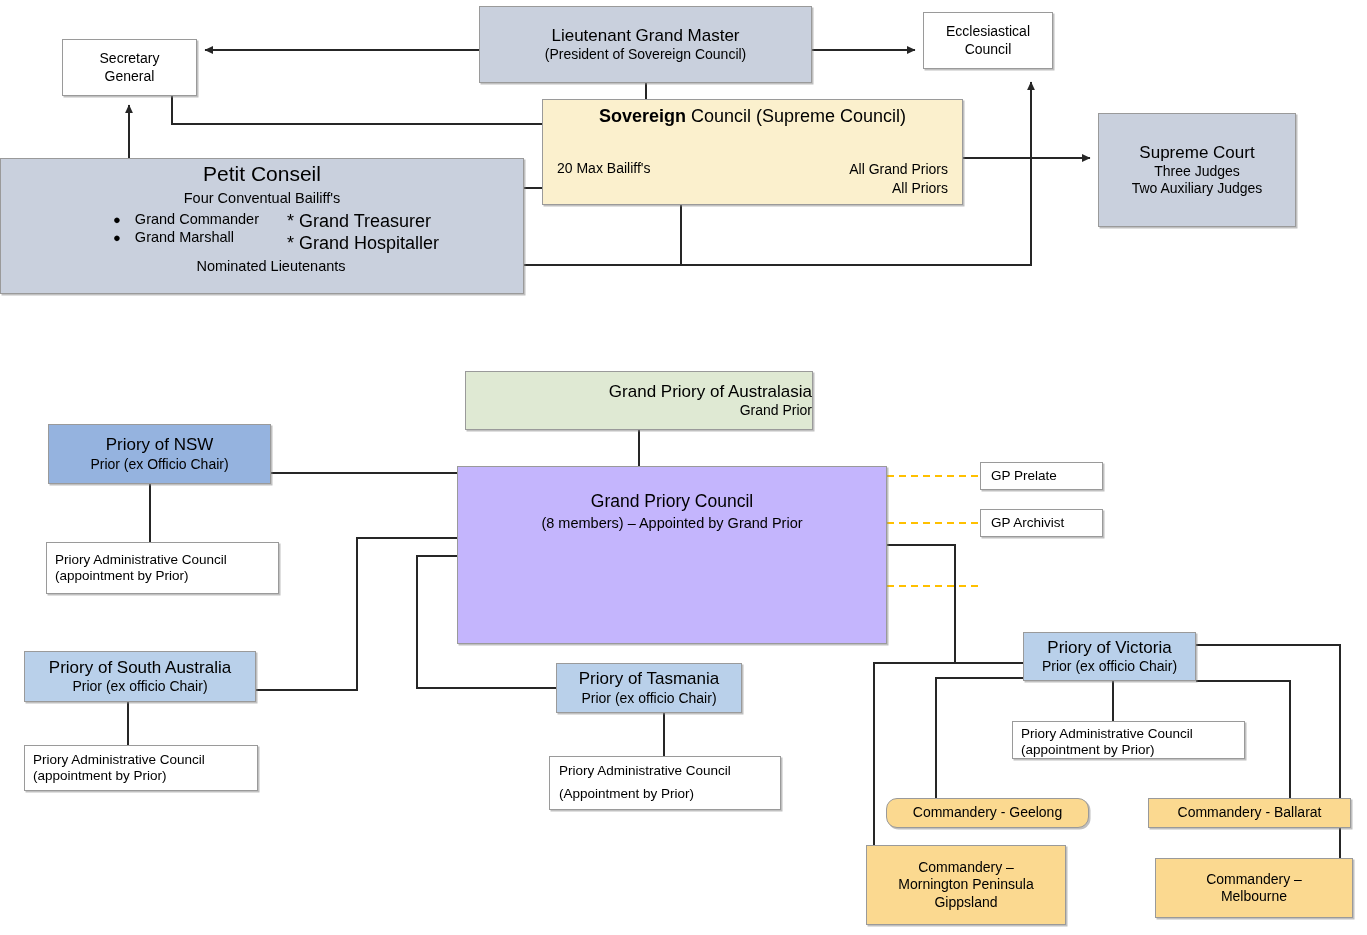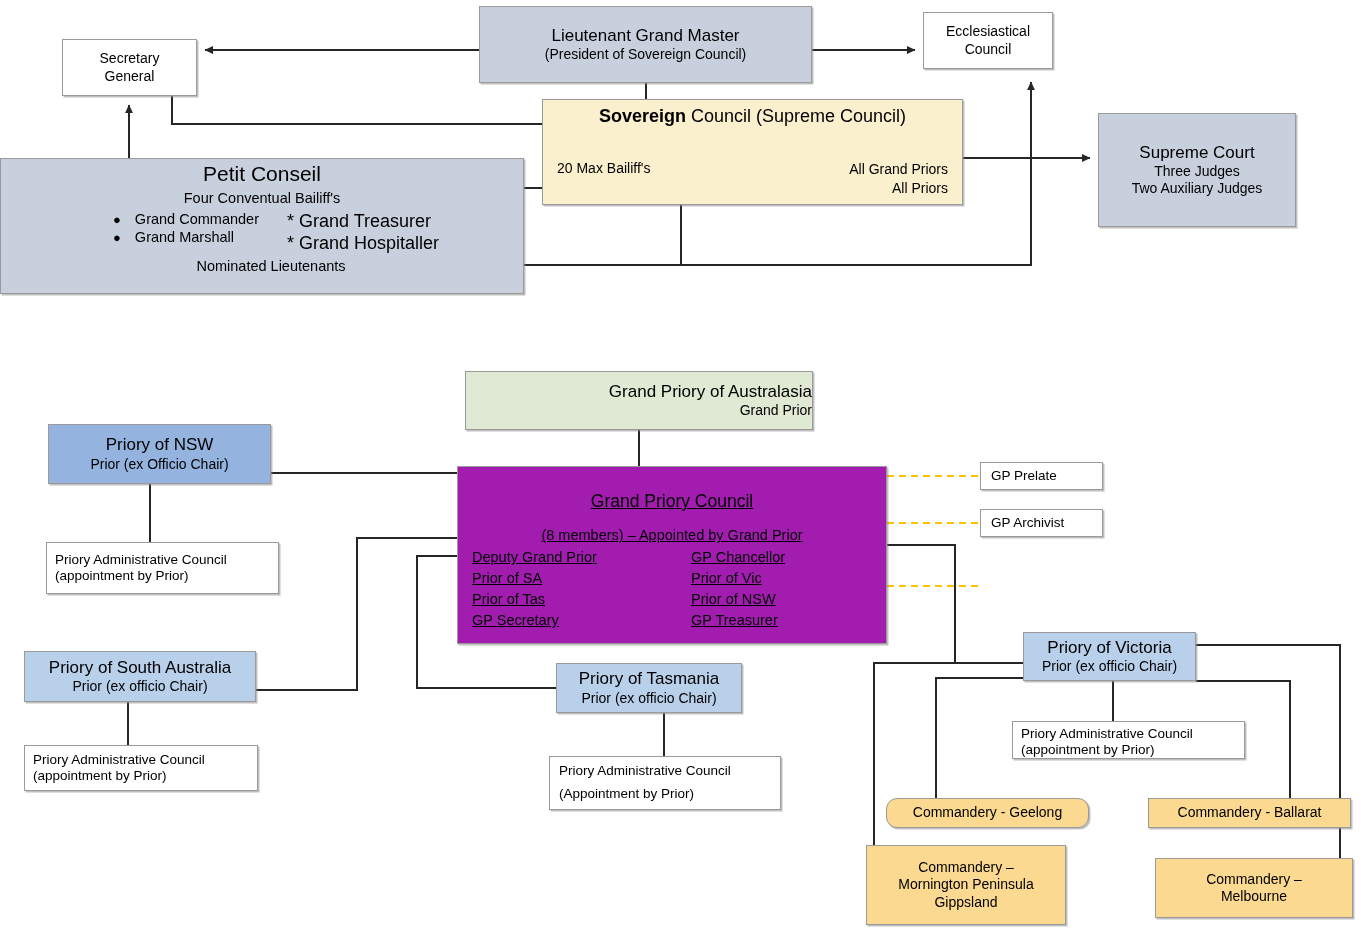--- a/index.html
+++ b/index.html
@@ -19,21 +19,21 @@
   }
   .box .t1{font-size:17px;}
   .box .t2{font-size:14px;}
   .box .t3{font-size:13.5px;}
   .fill-grey{background:#C9D0DD;}
   .fill-white{background:#FFFFFF;}
   .fill-cream{background:#FBF0CD;}
   .fill-green{background:#DFE9D3;}
   .fill-blue-dark{background:#95B3DF;}
   .fill-blue-light{background:#B9D0EA;}
-  .fill-blue-pale{background:#a21caf;text-decoration:underline;}
+  .fill-blue-pale{background:#c4b5fd;}
   .fill-gold{background:#FBD990;}
   .left-pad{align-items:flex-start;text-align:left;}
   .shadow{box-shadow:1.5px 1.5px 0 rgba(140,140,140,.55);}
 
   
   .pc-wrap{width:100%;display:block;padding:0;}
   .pc-title{font-size:21px;margin-top:2px;}
   .pc-sub{font-size:14.5px;text-align:center;margin-top:3px;}
   .pc-cols{display:flex;justify-content:center;margin-top:4px;}
   .pc-col-l{width:260px;}
@@ -45,21 +45,21 @@
 
   
   .sc-title{font-size:18px;text-align:center;width:100%;margin-top:6px;}
   .sc-title b{font-weight:bold;}
   .sc-row{display:flex;width:100%;justify-content:space-between;margin-top:32px;
           padding:0 14px;box-sizing:border-box;font-size:14px;}
   .sc-right{text-align:right;line-height:1.35;}
 
   
   .gpc-title{font-size:17.5px;text-align:center;width:100%;margin-top:4px;}
-  .gpc-sub{font-size:14.5px;text-align:center;width:100%;margin-top:15px;}
+  .gpc-sub{font-size:14.5px;text-align:center;width:100%;margin-top:3px;}
   .gpc-grid{display:flex;width:100%;margin-top:2px;padding-left:14px;box-sizing:border-box;}
   .gpc-col{width:50%;text-align:left;font-size:14.5px;line-height:1.45;}
   .gpc-col.right{padding-left:24px;}
 </style>
 </head>
 <body>
 
 <div id="canvas">
 
   <svg id="wires" viewBox="0 0 1367 935">
@@ -183,34 +183,20 @@
   </div>
 
   <div class="box fill-green shadow" style="left:465px;top:371px;width:348px;height:59px;align-items:flex-end;">
     <div class="t1">Grand Priory of Australasia</div>
     <div class="t2">Grand Prior</div>
   </div>
 
   <div class="box fill-blue-pale shadow" style="left:457px;top:466px;width:430px;height:178px;justify-content:flex-start;">
     <div class="gpc-title" style="margin-top:24px;">Grand Priory Council</div>
     <div class="gpc-sub">(8 members) – Appointed by Grand Prior</div>
-    <div class="gpc-grid">
-      <div class="gpc-col">
-        <div>Deputy Grand Prior</div>
-        <div>Prior of SA</div>
-        <div>Prior of Tas</div>
-        <div>GP Secretary</div>
-      </div>
-      <div class="gpc-col right">
-        <div>GP Chancellor</div>
-        <div>Prior of Vic</div>
-        <div>Prior of NSW</div>
-        <div>GP Treasurer</div>
-      </div>
-    </div>
   </div>
 
   <div class="box fill-white shadow left-pad" style="left:980px;top:462px;width:123px;height:28px;padding-left:10px;justify-content:center;">
     <div class="t3">GP Prelate</div>
   </div>
 
   <div class="box fill-white shadow left-pad" style="left:980px;top:509px;width:123px;height:28px;padding-left:10px;justify-content:center;">
     <div class="t3">GP Archivist</div>
   </div>
 

